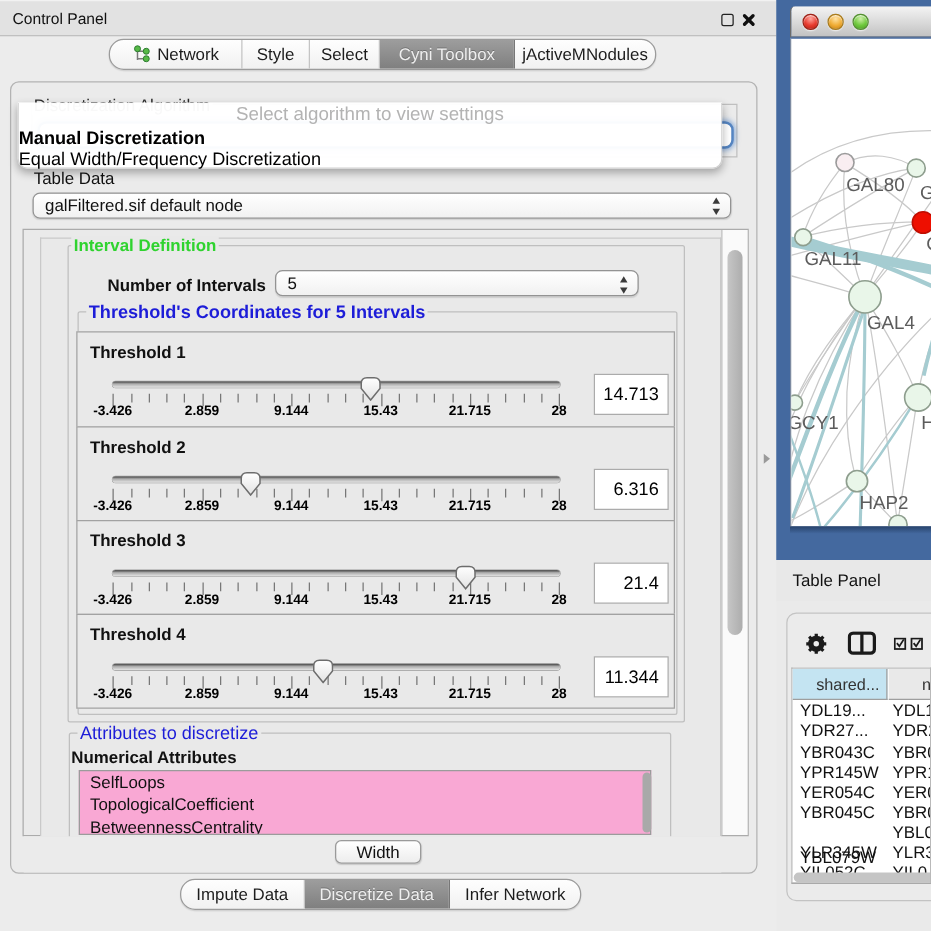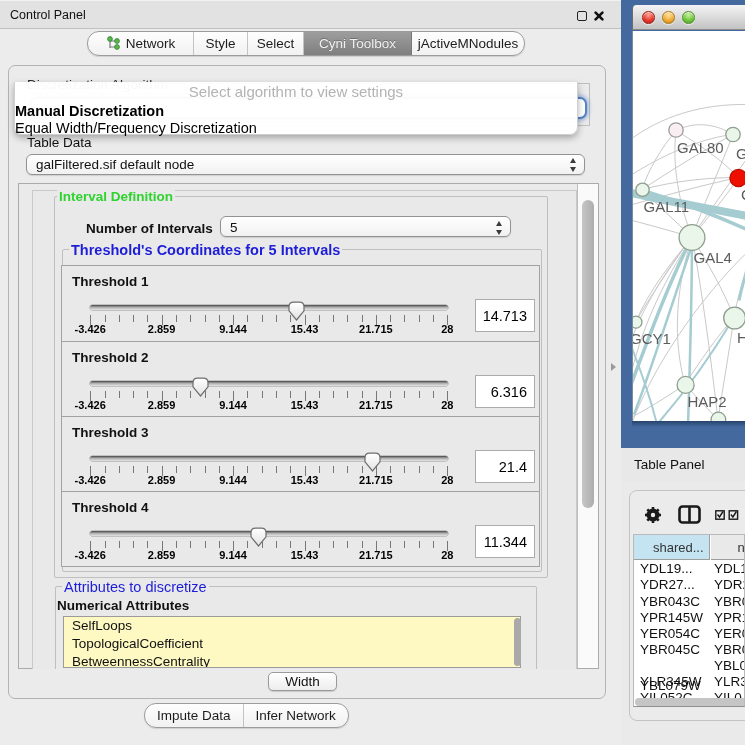--- a/index.html
+++ b/index.html
@@ -32,21 +32,21 @@
   
   .thb { position:absolute; left:61px; width:479px; border:1px solid #a2a2a2; background:#e9e9e9; }
   .thb .lbl { position:absolute; left:10px; top:8px; font-size:13.5px; font-weight:bold; color:#111; }
   .track { position:absolute; left:28px; top:38.5px; width:358px; height:5px; border-radius:2.5px; background:linear-gradient(#5d5d5d 0% 14%, #ababab 42%, #e0e0e0 95%); box-shadow:0 0 0 0.5px #9a9a9a; }
   .vbox { position:absolute; left:413px; top:33px; width:60px; height:33px; background:#fff; border:1px solid #ababab; }
   .vbox span { position:absolute; right:7px; top:50%; transform:translateY(-50%); font-size:14.5px; color:#000; }
   .tick { position:absolute; width:1px; background:#777777; }
   .tlab { position:absolute; font-size:11px; font-weight:bold; color:#000; transform:translateX(-50%); white-space:nowrap; }
   .thumb { position:absolute; width:17px; height:20px; }
   
-  #attrlist { left:63px; top:616px; width:458px; height:52px; background:#fef9c3; border:1px solid #9b9b9b; overflow:hidden; }
+  #attrlist { left:63px; top:616px; width:458px; height:52px; background:#f9a8d4; border:1px solid #9b9b9b; overflow:hidden; }
   #attrlist div { font-size:13.5px; color:#111; padding-left:8px; height:18.2px; line-height:18.2px; }
   
   .sbtrack { position:absolute; background:#fafafa; }
   .sbthumb { position:absolute; background:linear-gradient(90deg,#c6c6c6,#adadad); border-radius:6px; }
   
   #popup { left:14px; top:81.5px; width:564px; height:53.5px; background:rgba(255,255,255,0.97); border:1px solid #cfcfcf; border-top:none; border-radius:0 0 8px 8px; box-shadow:0 3px 7px rgba(0,0,0,0.30); }
   
   #rblue { left:621px; top:0; width:124px; height:448px; background:#44699f; }
   #rwin { left:632px; top:5px; width:114px; height:416px; }
   #rtbar { left:0; top:0; width:113px; height:25px; background:linear-gradient(#f4f4f4,#d9d9d9 55%,#c2c2c2); border-bottom:1px solid #8b8b8b; border-radius:4px 0 0 0; border-left:1px solid #6b6b6b; }
@@ -319,20 +319,21 @@
 <div class="sbthumb" style="left:513.5px; top:618px; width:7px; height:48px; background:#a9a9a9;"></div>
 <div class="abs" style="left:19px; top:669px; width:558px; height:29px; background:#ebebeb;"></div>
 
 <div class="sbtrack" style="left:577px; top:184px; width:21px; height:484px; border-left:1px solid #bdbdbd;"></div>
 <div class="sbthumb" style="left:581.5px; top:200px; width:12px; height:308px;"></div>
 
 <div class="abs" style="left:268px; top:672px; width:69px; height:19px; border:1px solid #9a9a9a; border-radius:5px; background:linear-gradient(#ffffff,#ededed); text-align:center; line-height:18px; font-size:13.5px; color:#111; box-shadow:0 1px 1px rgba(0,0,0,0.15);">Width</div>
 
 <div id="bottabs" class="abs tabrow">
   <div class="tab">Impute Data</div>
+  <div class="tab sel">Discretize Data</div>
   <div class="tab">Infer Network</div>
 </div>
 
 <div class="abs" style="left:611px; top:362.5px; width:0; height:0; border-top:4px solid transparent; border-bottom:4px solid transparent; border-left:5px solid #9a9a9a;"></div>
 
 <div id="popup" class="abs">
   <div class="abs" style="left:0; right:0; top:1px; text-align:center; font-size:15px; color:#b3b3b3;">Select algorithm to view settings</div>
   <div class="abs" style="left:0px; top:38.5px; font-size:14.5px; color:#000;">Equal Width/Frequency Discretization</div>
   <div class="abs b" style="left:0px; top:21.5px; font-size:14.5px; color:#000;">Manual Discretization</div>
 </div>

